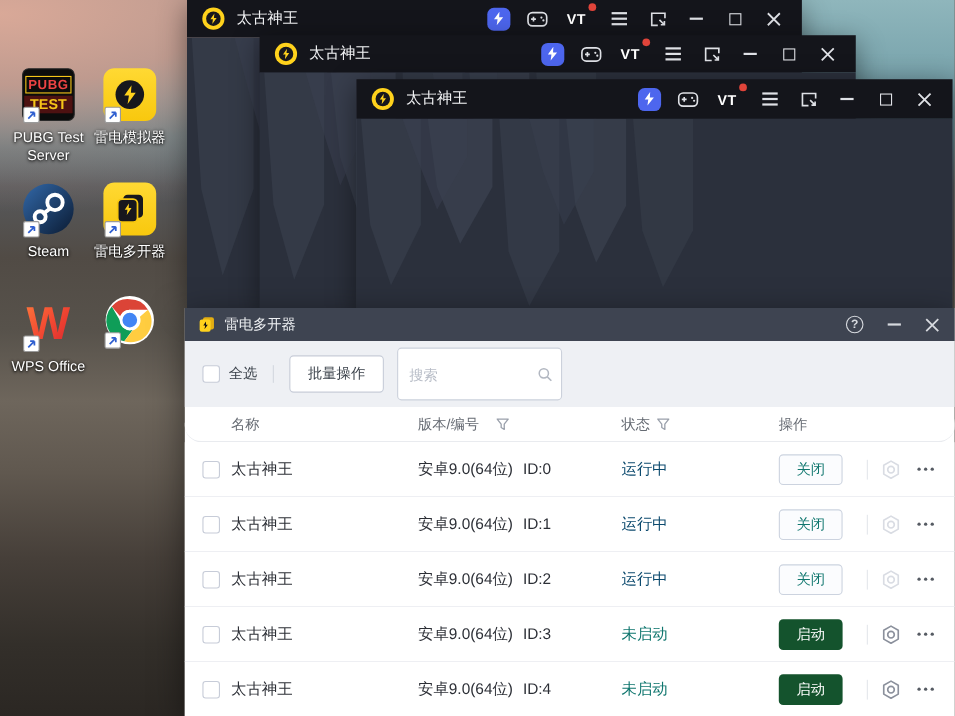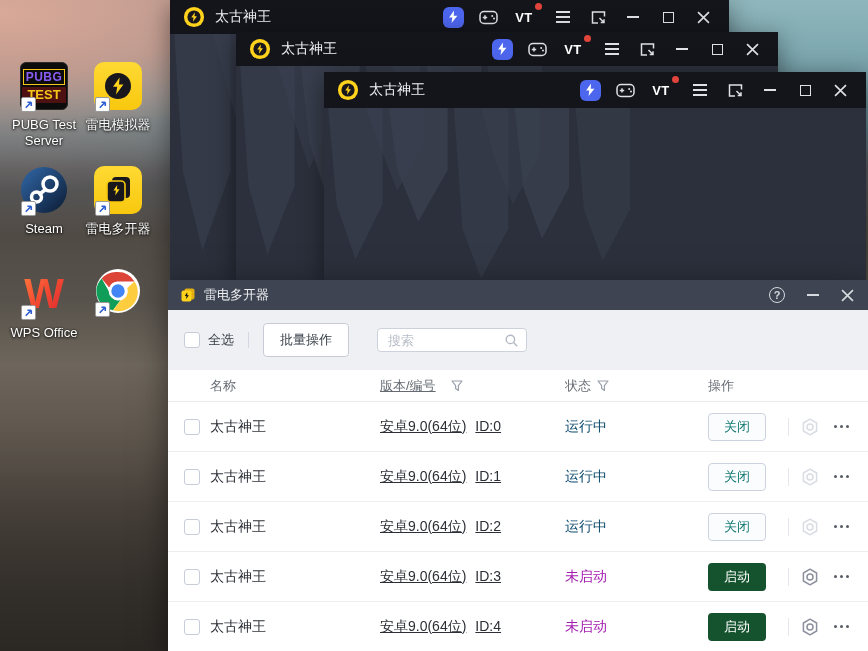--- a/index.html
+++ b/index.html
@@ -13,21 +13,21 @@
       linear-gradient(180deg,#8fb6bc 0%, #7ea8b0 8%, #6f98a2 14%, #5f828c 19%, #57595c 26%, #514b45 36%, #57524b 46%, #6e665c 56%, #60584f 66%, #463f39 78%, #332f2a 90%, #2b2723 100%);
   }
 
   
   .dicon { position:absolute; width:82px; text-align:center; cursor:default; }
   .dicon .art { position:relative; width:48px; height:48px; margin:0 auto; }
   .dicon .label { margin-top:7px; font-size:13px; line-height:1.2; color:#fff; text-shadow:0 1px 3px rgba(0,0,0,.95), 0 0 2px rgba(0,0,0,.7); }
   .shortcut { position:absolute; left:1px; bottom:-2px; width:15px; height:15px; background:#fff; border:1px solid #9a9a9a; border-radius:2px; display:flex; align-items:center; justify-content:center; }
   .tile-yellow { width:48px; height:48px; border-radius:10px; background:linear-gradient(180deg,#ffd933,#f8c80e); display:flex; align-items:center; justify-content:center; }
   .pubg-tile { width:48px; height:48px; border-radius:6px; background:#0c0c0c; border:1px solid #2a2a2a; display:flex; flex-direction:column; align-items:center; justify-content:center; }
-  .pubg-word { color:#8b5cf6; font-weight:bold; font-size:12px; letter-spacing:.5px; border:1.5px solid #f5c518; padding:0 2px; line-height:1.2; }
+  .pubg-word { color:#ef4444; font-weight:bold; font-size:12px; letter-spacing:.5px; border:1.5px solid #f5c518; padding:0 2px; line-height:1.2; }
   .test-word { color:#f5c518; font-weight:bold; font-size:13px; background:#4d1111; margin-top:2px; padding:0 5px; line-height:1.2; }
 
   
   .gwin { position:absolute; display:flex; flex-direction:column; box-shadow:0 6px 24px rgba(0,0,0,.45); }
   .g-titlebar { height:34px; background:#14151b; display:flex; align-items:center; padding:0 16px 0 13px; flex:none; }
   .g-title { color:#f2f3f5; font-size:14px; margin-left:10px; white-space:nowrap; }
   .g-icons { margin-left:auto; display:flex; align-items:center; gap:15px; }
   .tbtn { display:flex; align-items:center; justify-content:center; width:20px; height:22px; color:#dfe1e6; }
   .boost { width:21px; height:21px; border-radius:6px; background:#4d66ee; }
   .vt { position:relative; font-weight:bold; font-size:13px; color:#fff; letter-spacing:.5px; margin-right:4px; }
@@ -47,32 +47,32 @@
   .help { width:16px; height:16px; border:1.5px solid #d6d9de; border-radius:50%; color:#d6d9de; font-size:11px; font-weight:bold; display:flex; align-items:center; justify-content:center; }
   .m-min { width:12px; height:1.6px; background:#d6d9de; }
 
   .m-toolbar { height:60px; background:#eef0f4; display:flex; align-items:center; padding:0 8px 0 16px; flex:none; }
   .cbx { width:16px; height:16px; background:#fff; border:1px solid #c7ccd8; border-radius:3px; flex:none; }
   .selall { font-size:13px; color:#394049; margin-left:8px; }
   .vdiv { width:1px; height:16px; background:#d3d7df; margin:0 14px; }
   .batch { font-size:13px; color:#394049; background:#fff; border:1px solid #c7ccd8; border-radius:4px; padding:7px 16px; cursor:pointer; }
   .sort { margin-left:auto; width:106px; height:30px; background:#fff; border:1px solid #ccd1db; border-radius:4px; display:flex; align-items:center; padding:0 9px; font-size:13px; color:#3d434c; }
   .sort svg { margin-left:auto; }
-  .search { width:150px; height:24px; margin-left:28px; background:#fff; border:1px solid #ccd1db; border-radius:4px; display:flex; align-items:center; padding:0 8px 0 10px; }
+  .search { width:150px; height:48px; margin-left:12px; background:#fff; border:1px solid #ccd1db; border-radius:4px; display:flex; align-items:center; padding:0 8px 0 10px; }
   .search input { border:none; outline:none; width:110px; font-size:13px; color:#3d434c; font-family:inherit; background:transparent; }
   .search input::placeholder { color:#b8bdc7; }
 
-  .m-thead { height:32px; display:flex; align-items:center; font-size:13px; color:#666b73; border-bottom:1px solid #e9ebef; background:#fff; flex:none; }
+  .m-thead { height:32px; display:flex; align-items:center; font-size:13px; color:#666b73; border-bottom:1px solid #e9ebef; background:#fff; flex:none;border-radius:15px; }
   .m-row { height:50px; display:flex; align-items:center; font-size:14px; color:#2c2f36; border-bottom:1px solid #edeef2; background:#fff; flex:none; }
   .c-check { width:42px; padding-left:16px; display:flex; align-items:center; }
   .c-name { width:170px; }
-  .c-version { width:185px; display:flex; gap:9px;text-decoration:underline; }
+  .c-version { width:185px; display:flex; gap:9px; }
   .c-status { width:143px; }
   .st-run { color:#0c4a6e; }
-  .st-stop { color:#a21caf; }
+  .st-stop { color:#0f766e; }
   .c-action { display:flex; align-items:center; }
   .abtn { width:58px; height:28px; border-radius:4px; font-size:13px; font-family:inherit; display:flex; align-items:center; justify-content:center; cursor:pointer; }
   .btn-close { background:#fbfcfe; border:1px solid #ccd3df; color:#0f766e; }
   .btn-start { background:#14532d; border:none; color:#fff;text-align:center; }
   .vdiv2 { width:1px; height:18px; background:#e4e7ec; margin:0 12px 0 22px; }
   .gear { display:flex; }
   .gear-dim { color:#d9dce3; }
   .gear-on { color:#8b909c; }
   .dots { display:flex; gap:3px; margin-left:15px; padding:4px 0; }
   .dots i { width:3px; height:3px; border-radius:50%; background:#565b63; }

